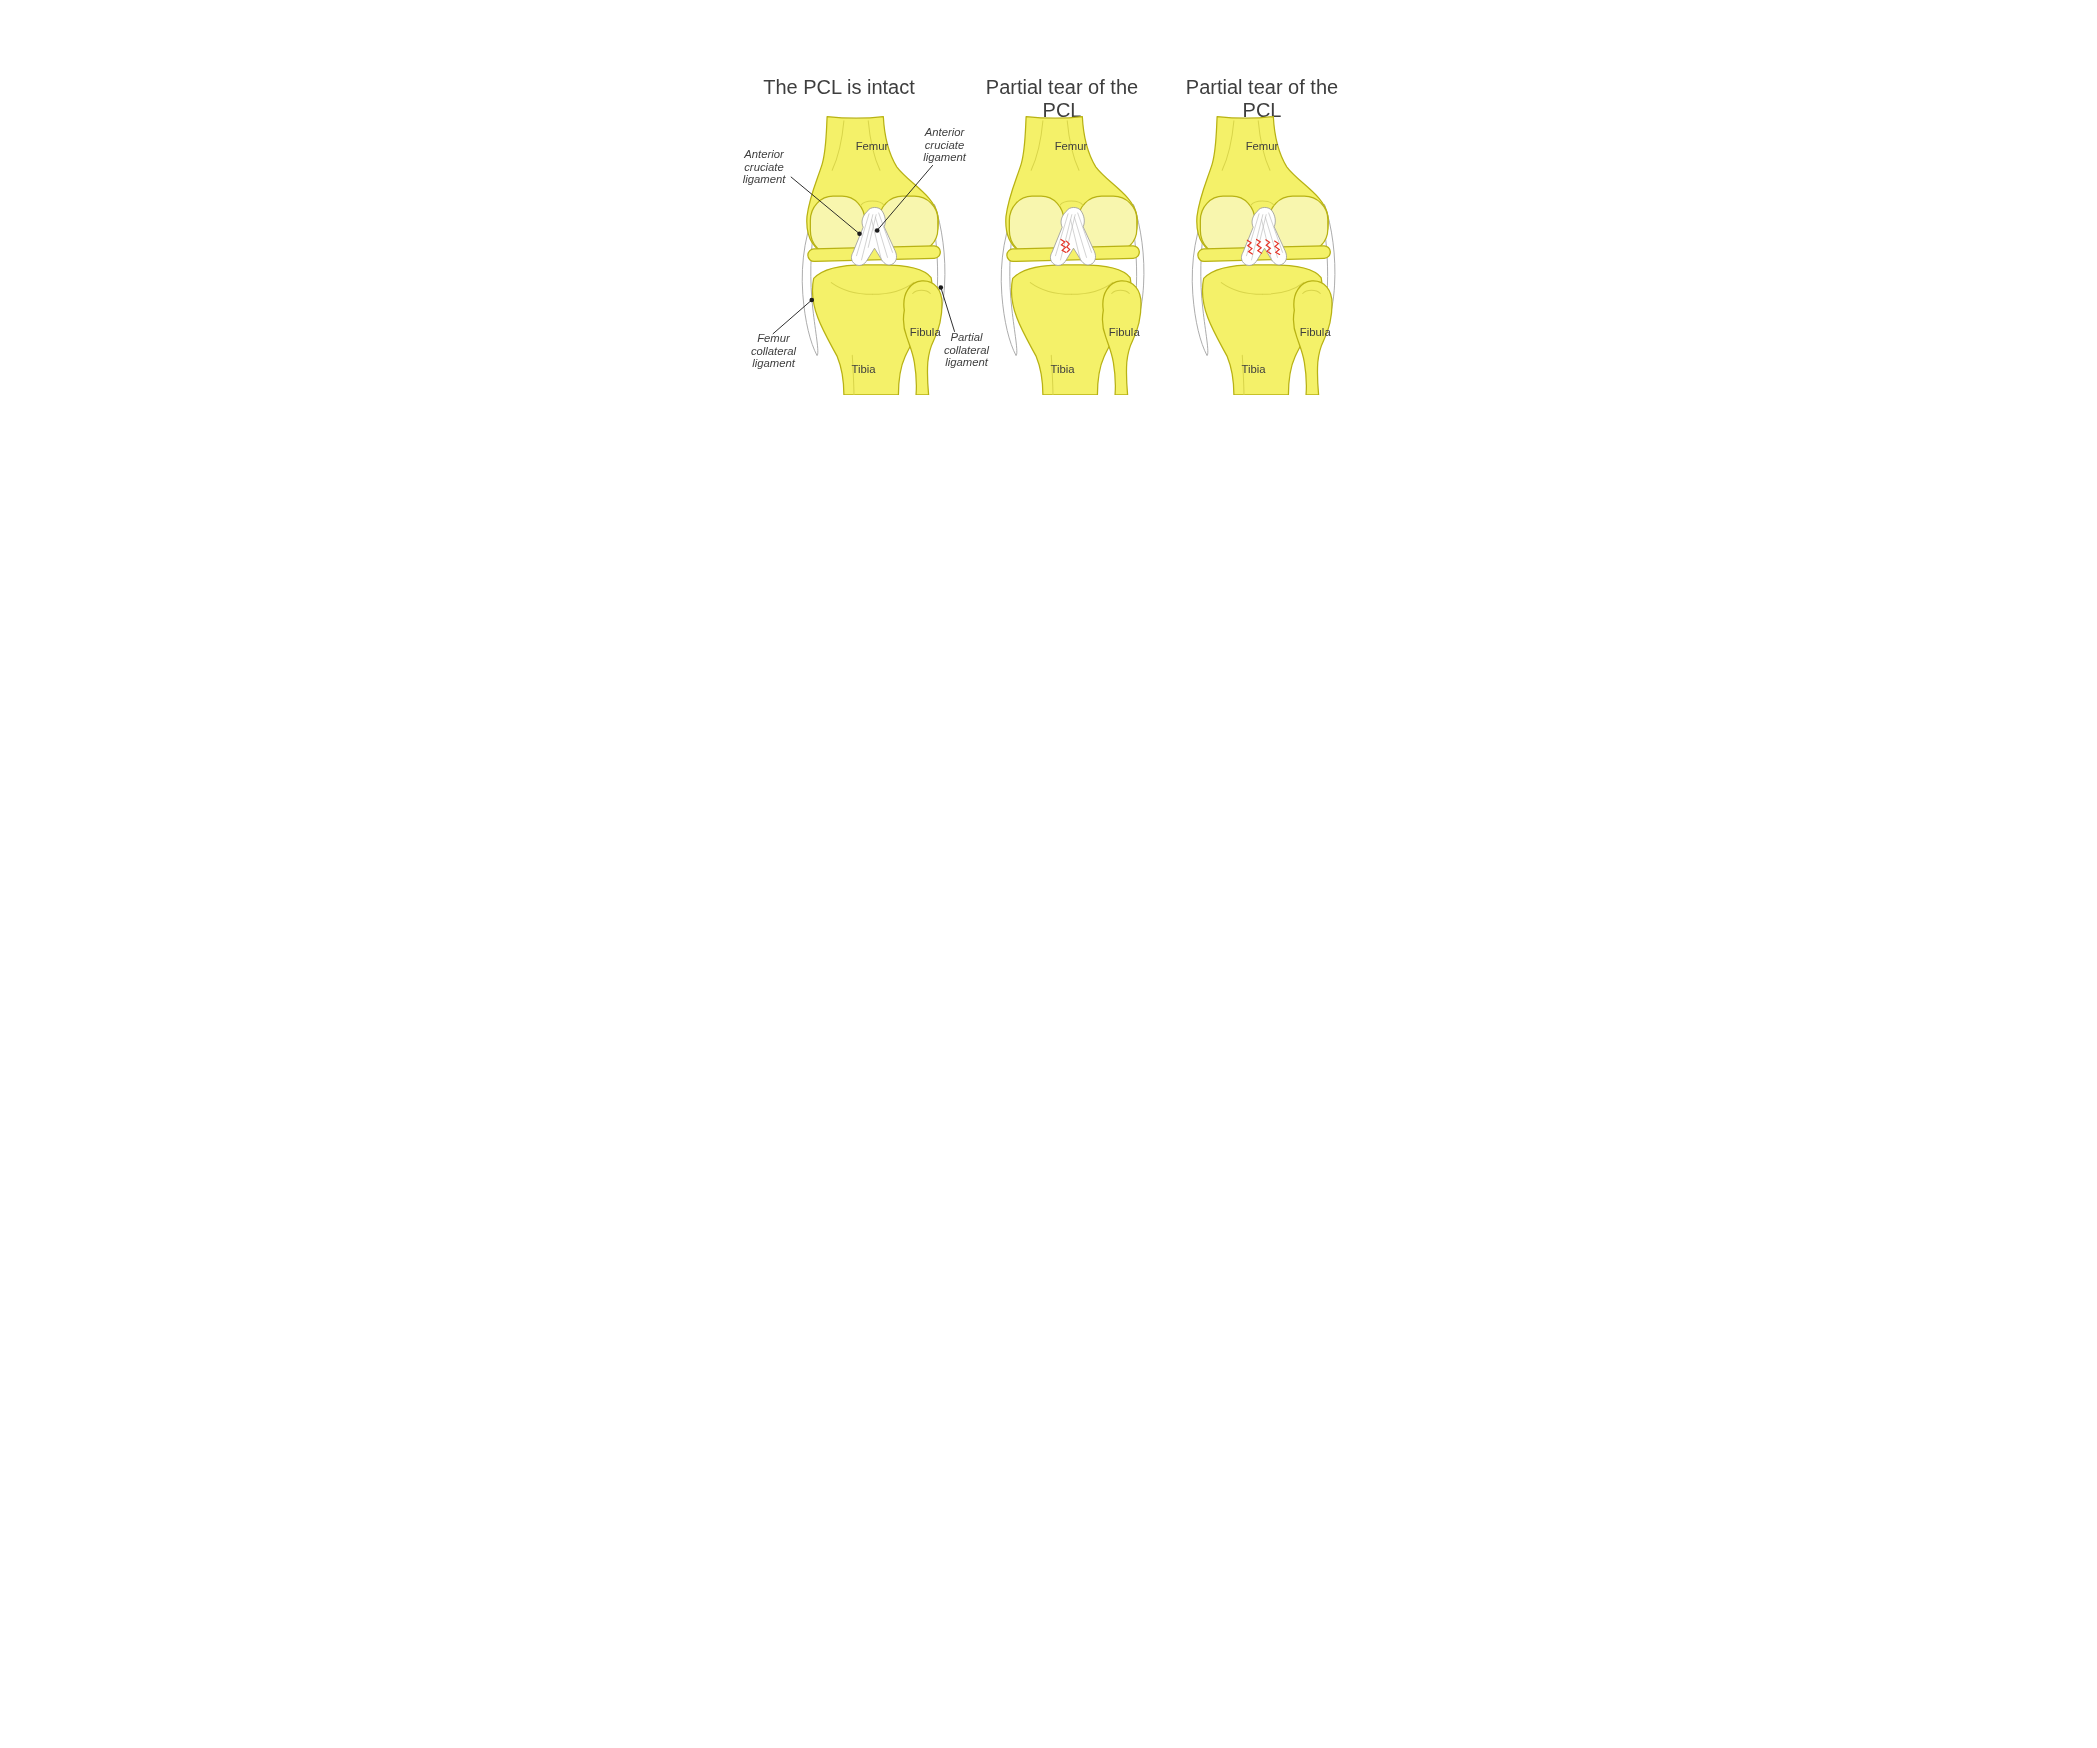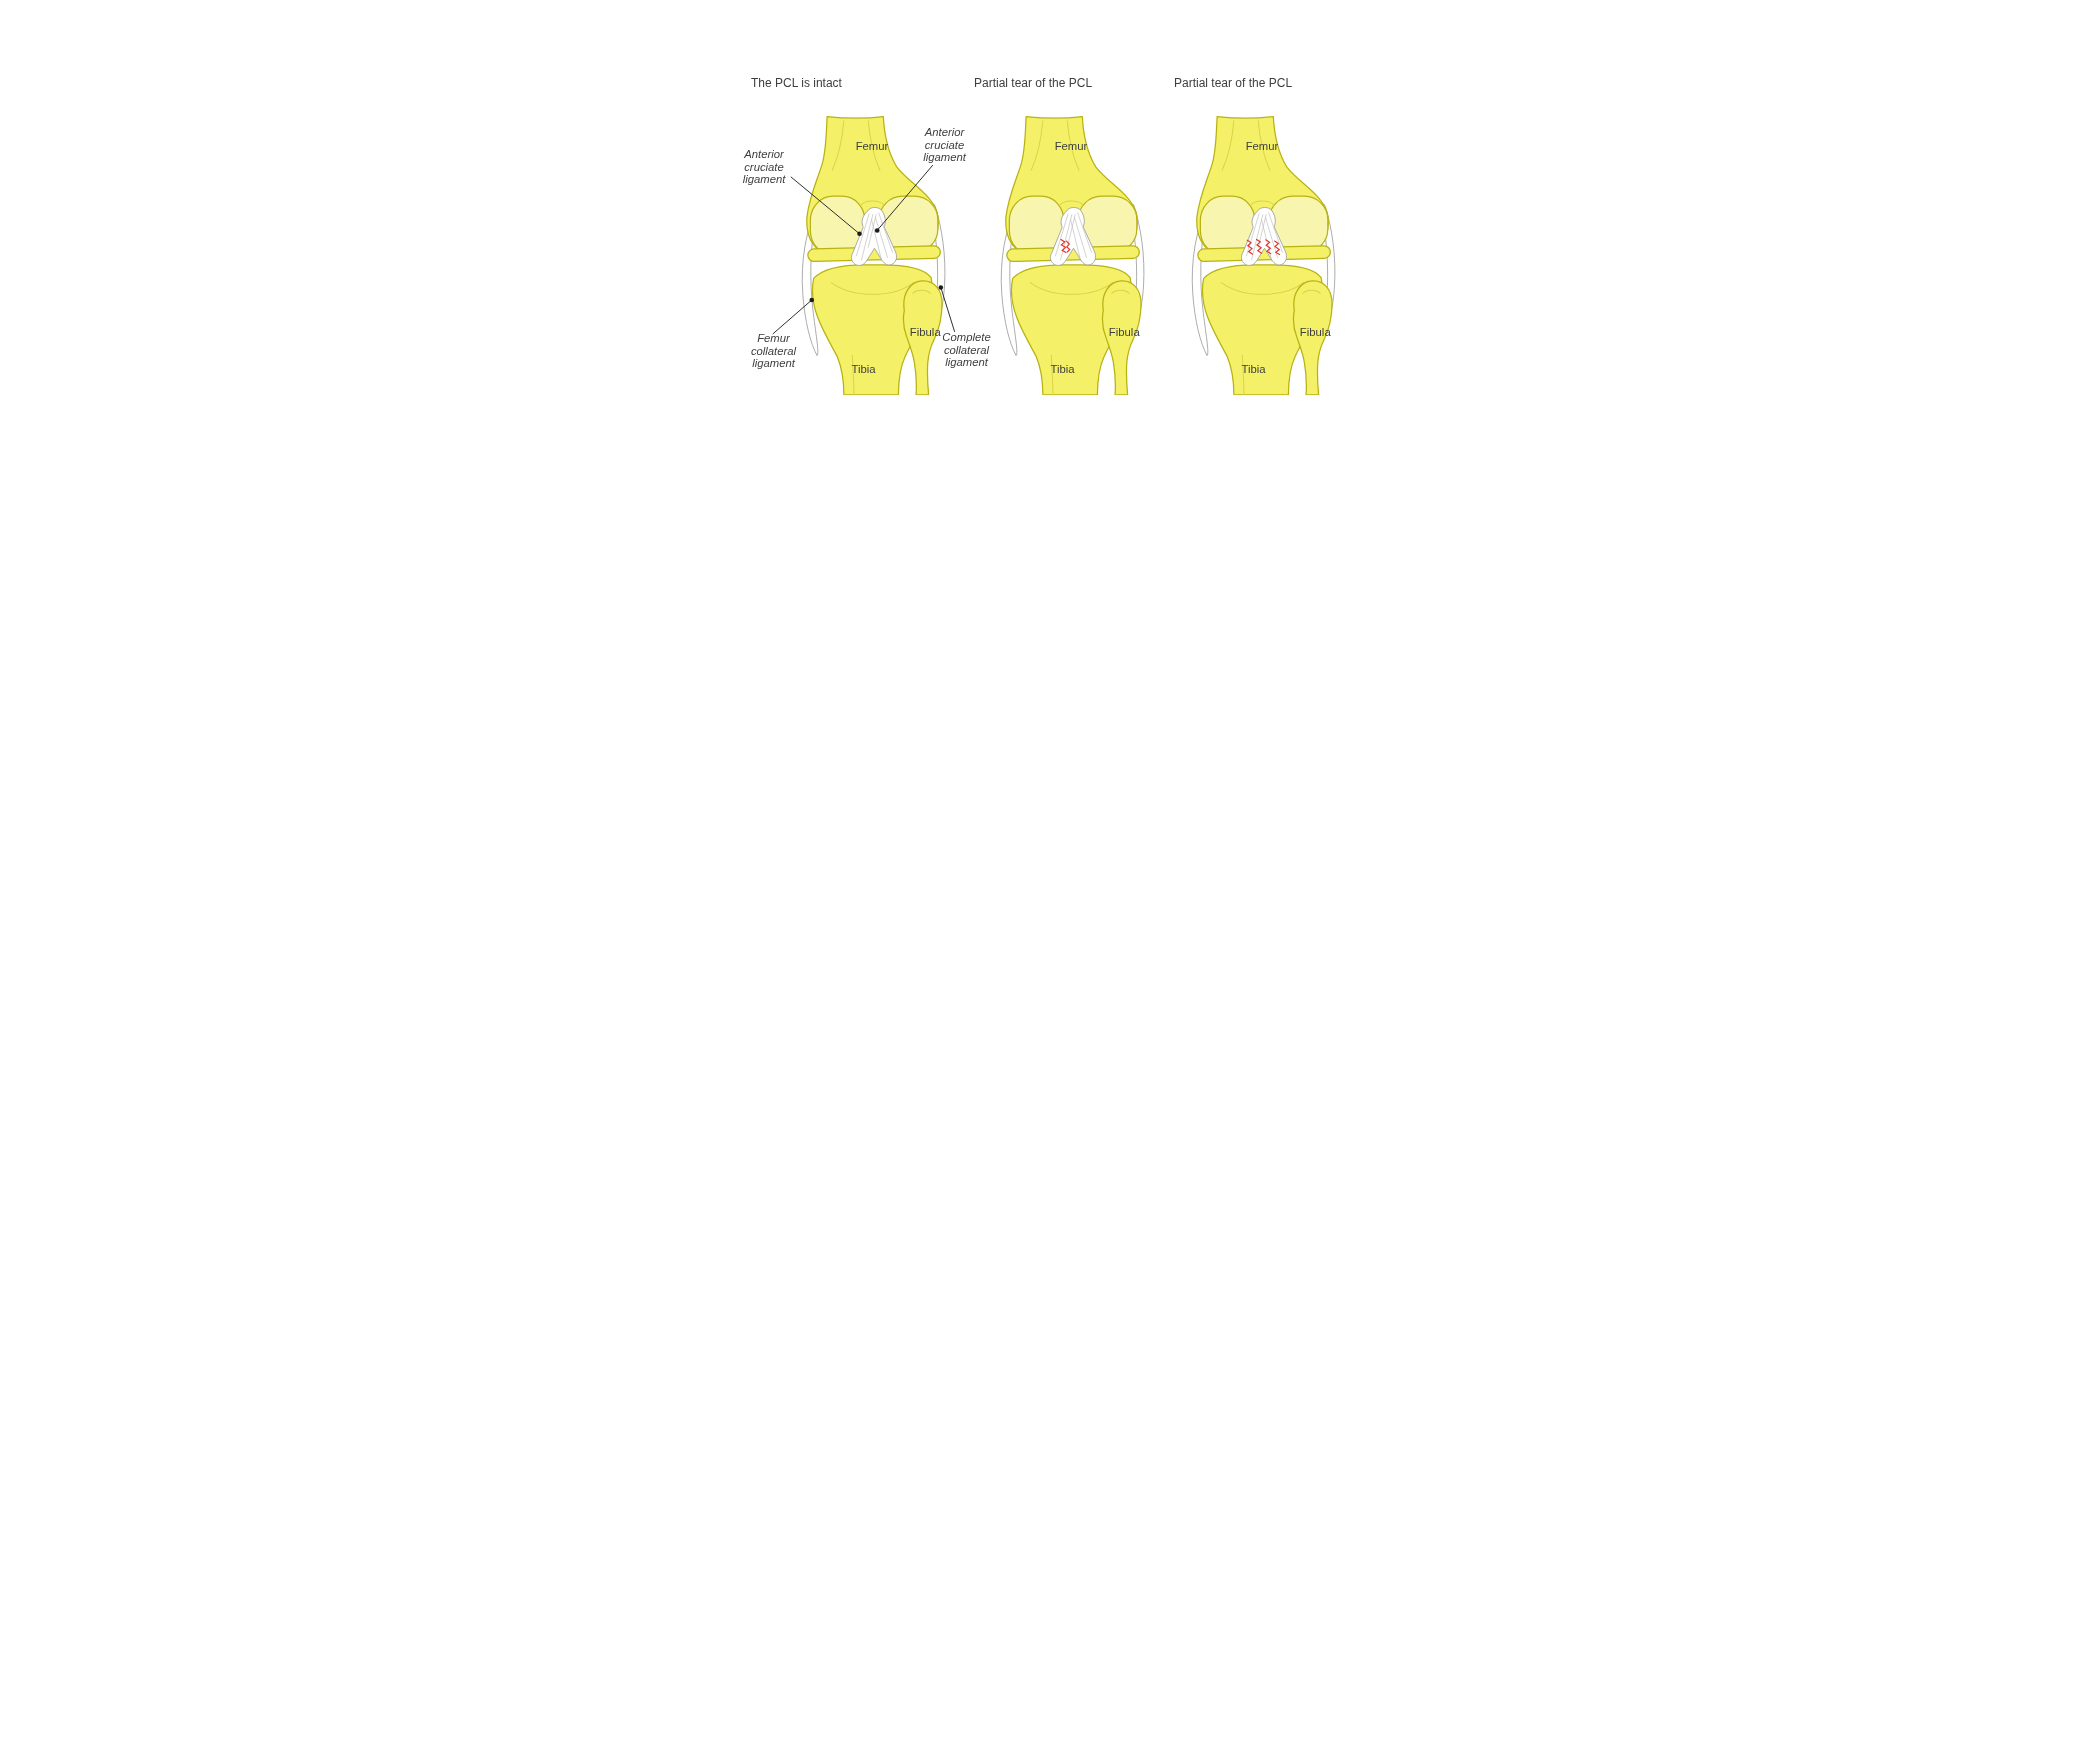--- a/index.html
+++ b/index.html
@@ -12,21 +12,21 @@
     color:var(--text,#3e3e3e);
     overflow:hidden;
   }
   .title{
     position:absolute;top:18.5px;left:0;width:100%;
     text-align:center;font-size:17px;line-height:20px;
     letter-spacing:0.2px;color:var(--text);font-weight:400;
   }
   .panel-heading{
     position:absolute;top:76px;width:176px;
-    text-align:left;font-size:12px;color:var(--text);font-weight:400;
+    text-align:center;font-size:20px;color:var(--text);font-weight:400;
   }
   .knee-svg{position:absolute;top:114px;width:164px;height:281px;z-index:2;}
   .overlay-svg{position:absolute;left:0;top:0;width:671px;height:419px;z-index:5;pointer-events:none;}
   .callout{
     position:absolute;width:71px;text-align:center;
     font-size:11.3px;line-height:12.6px;color:var(--text);z-index:6;font-style:italic;
   }
   
   .bone{fill:var(--bone);stroke:var(--outline);stroke-width:3;stroke-linejoin:round;}
   .bone-light{fill:var(--boneLight);stroke:var(--outline);stroke-width:3;stroke-linejoin:round;}
@@ -140,19 +140,19 @@
     <div>Anterior</div>
     <div>cruciate</div>
     <div>ligament</div>
   </div>
   <div class="callout" style="left:25px;top:332px">
     <div>Femur</div>
     <div>collateral</div>
     <div>ligament</div>
   </div>
   <div class="callout" style="left:218px;top:331px">
-    <div>Complete</div>
+    <div>Partial</div>
     <div>collateral</div>
     <div>ligament</div>
   </div>
 
 </div>
 
 
 </body></html>

